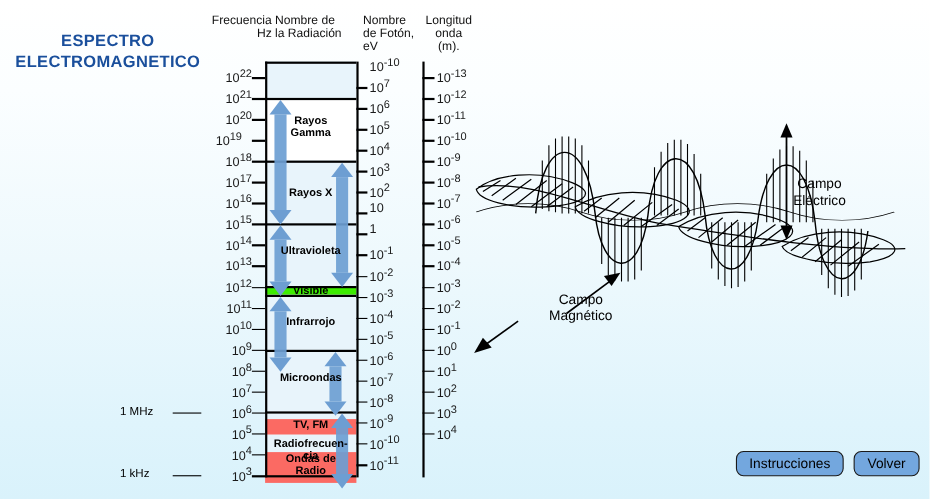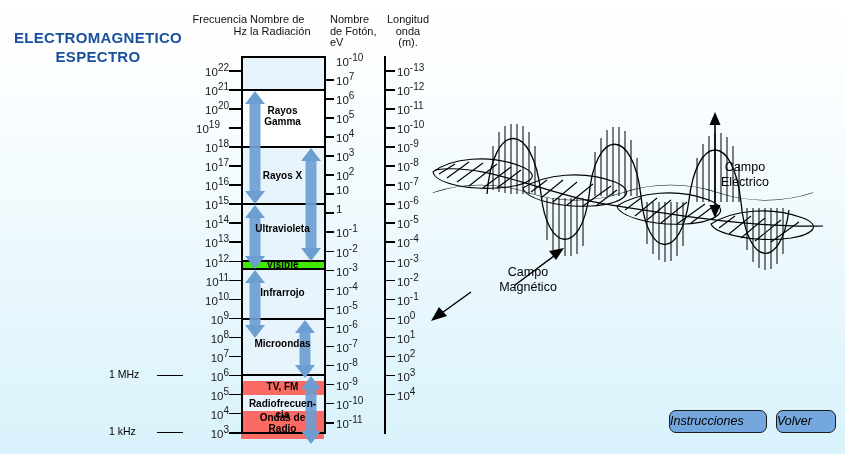--- a/index.html
+++ b/index.html
@@ -60,34 +60,34 @@
 
   
   #wave{position:absolute;left:425px;top:110px;width:420px;height:220px;}
   .wavetxt{position:absolute;font-size:12.5px;color:#000;line-height:15px;text-align:center;}
   .t-elec{left:690px;top:160px;width:110px;}
   .t-magn{left:478px;top:265px;width:100px;}
 
   
   .btn{
     position:absolute;background:#73a7de;border:1.6px solid #1a1a1a;border-radius:7px;
-    font-size:12.5px;color:#000;text-align:left;line-height:20px;height:21px;
-    font-family:"Liberation Sans",sans-serif;cursor:pointer;font-style:italic;
+    font-size:12.5px;color:#000;text-align:center;line-height:20px;height:21px;
+    font-family:"Liberation Sans",sans-serif;cursor:pointer;
   }
   .btn-instr{left:669px;top:410px;width:96px;}
   .btn-volver{left:776px;top:410px;width:58px;}
 </style>
 </head>
 <body>
 
 <div id="root">
 
   <div class="title">
+    <div>ESPECTRO</div>
     <div>ELECTROMAGNETICO</div>
-    <div>ESPECTRO</div>
   </div>
 
   <div class="colhead ch-freq">
     <div>Frecuencia</div>
     <div>Hz</div>
   </div>
   <div class="colhead ch-name">
     <div>Nombre de</div>
     <div>la Radiación</div>
   </div>

